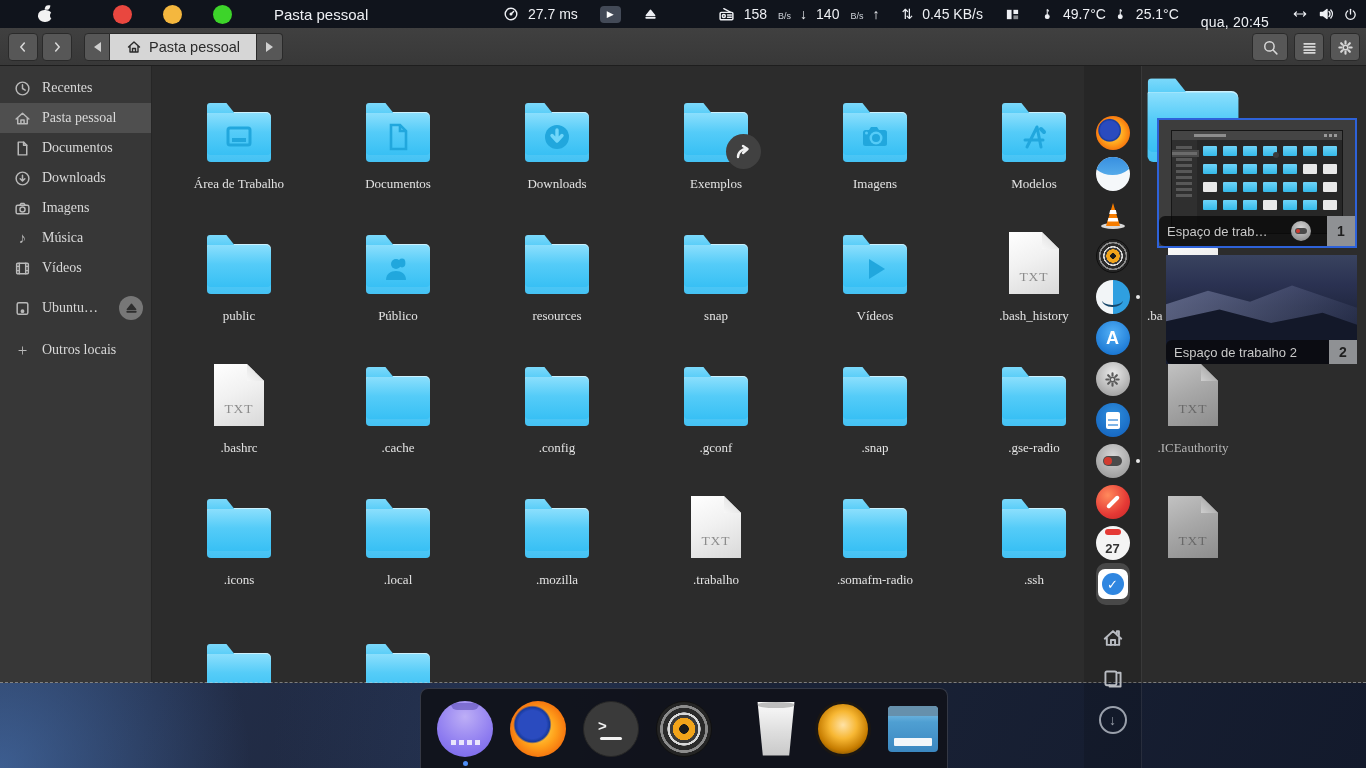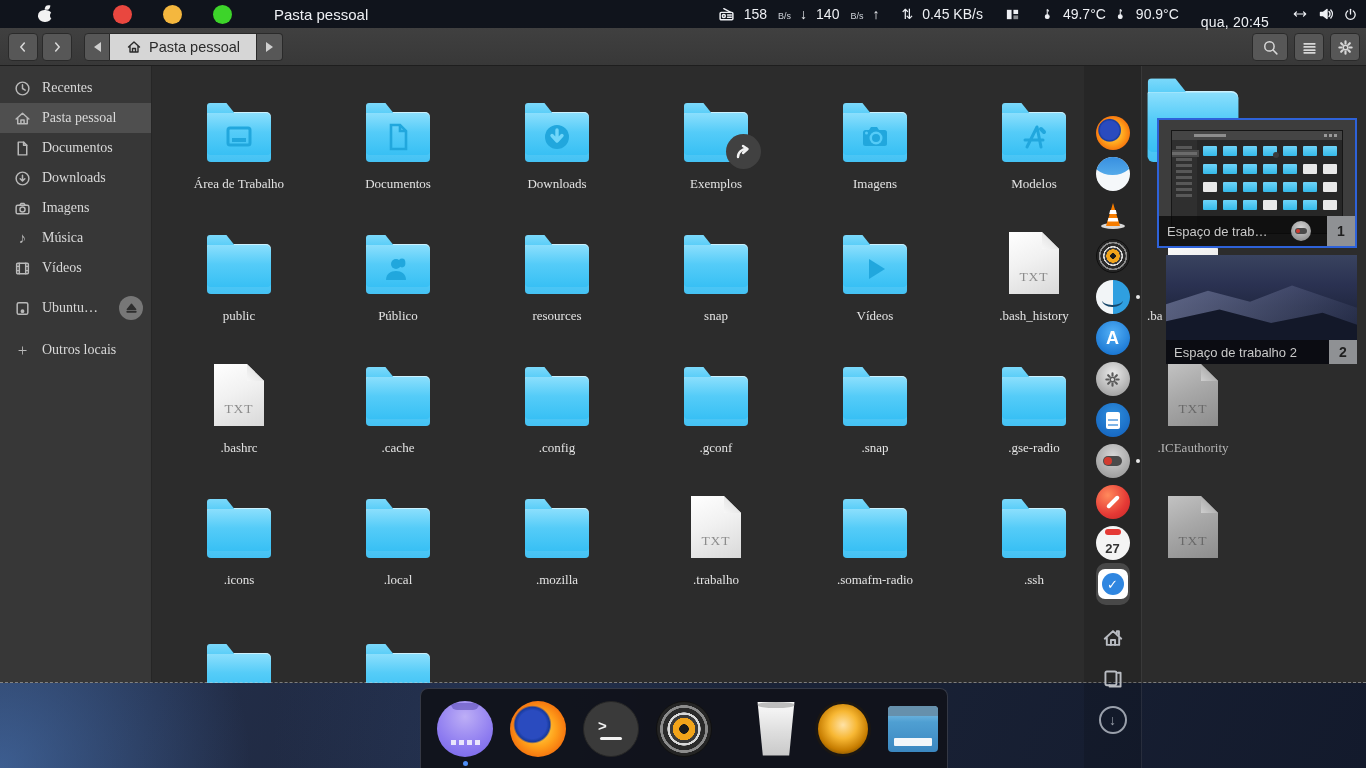--- a/index.html
+++ b/index.html
@@ -133,21 +133,21 @@
     display:flex; align-items:center; justify-content:center; font-size:13px; }
   .mono-ic { color:#b9bcc2; display:flex; align-items:center; justify-content:center; }
   .ic-downloads { width:28px; height:28px; border-radius:50%; border:2px solid #9aa0ab; color:#9aa0ab;
     display:flex; align-items:center; justify-content:center; font-size:14px; font-weight:bold; }
   .mt13 { margin-top:13px; }
   
   .ws { position:absolute; z-index:30; }
   #ws1 { left:1157px; top:118px; width:200px; height:130px; border:2px solid #2e62d9; background:#3d3d3d; }
   #ws2 { left:1166px; top:255px; width:191px; height:109px; background:#141a2e; }
   .ws-bar { position:absolute; left:0; right:0; bottom:0; background:rgba(8,8,8,.74);
-    display:flex; align-items:center; gap:8px; padding-left:8px; }
+    display:flex; align-items:center; gap:8px; padding-left:8px;border-radius:6px; }
   #ws1 .ws-bar { height:30px; } #ws2 .ws-bar { height:24px; }
   .ws-label { flex:1; font-size:13px; color:#c9c9c9; white-space:nowrap; overflow:hidden; }
   .ws-badge { min-width:28px; height:100%; background:#8f9194; color:#1f1f1f; font-weight:bold;
     font-size:14px; display:flex; align-items:center; justify-content:center; padding:0 6px; flex:none; }
   .ws-app { position:relative; flex:none; }
   .ws-app .underline { position:absolute; left:2px; right:2px; bottom:-4px; height:2px; background:#fff; }
   .mini-toggle { width:20px; height:20px; border-radius:50%;
     background:radial-gradient(circle at 50% 35%,#d6d6d6,#8a8a8a 85%);
     display:flex; align-items:center; justify-content:center; }
   .mini-toggle .pill { width:12px; height:6px; border-radius:3px; background:#4a4a4a; position:relative; }
@@ -781,20 +781,39 @@
           <span class="bite"></span>
           <span class="leaf"></span>
         </span>
       <span id="traffic">
         <span class="tdot r"></span>
         <span class="tdot y"></span>
         <span class="tdot g"></span>
       </span>
       <span id="tb-title">Pasta pessoal</span>
     </div>
+    <div id="tb-mid">
+      <span class="tb-ic" id="ic-gauge">
+          <svg width="16" height="16" viewBox="0 0 16 16" fill="none" stroke="currentColor" stroke-width="1.4" stroke-linecap="round" stroke-linejoin="round">
+            <circle cx="8" cy="8" r="5.8"></circle>
+            <path d="M8 8l2.6-2.6"></path>
+            <circle cx="8" cy="8" r=".8" fill="currentColor"></circle>
+          </svg>
+        </span>
+      <span>27.7 ms</span>
+      <span class="sp6"></span>
+      <span class="playbox">▶</span>
+      <span class="sp6"></span>
+      <span class="tb-ic" id="ic-eject">
+          <svg width="15" height="15" viewBox="0 0 16 16" fill="none" stroke="currentColor" stroke-width="1.4" stroke-linecap="round" stroke-linejoin="round">
+            <path d="M8 3.5 12.5 9h-9z" fill="currentColor"></path>
+            <path d="M3.5 11.5h9" stroke-width="2"></path>
+          </svg>
+        </span>
+    </div>
     <div id="tb-right">
       <span class="tb-ic" id="ic-radio">
           <svg width="17" height="17" viewBox="0 0 16 16" fill="none" stroke="currentColor" stroke-width="1.4" stroke-linecap="round" stroke-linejoin="round">
             <rect x="2" y="6" width="12" height="7" rx="1"></rect>
             <path d="M12 6 5.5 2.5"></path>
             <circle cx="5.5" cy="9.5" r="1.4"></circle>
             <path d="M9 8.5h3.5M9 10.5h3.5"></path>
           </svg>
         </span>
       <span>158</span>
@@ -823,21 +842,21 @@
           </svg>
         </span>
       <span>49.7°C</span>
       <span class="tb-ic" id="ic-th2">
           <svg width="12" height="16" viewBox="0 0 16 16" fill="none" stroke="currentColor" stroke-width="1.4" stroke-linecap="round" stroke-linejoin="round">
             <path d="M7 2.5v7"></path>
             <circle cx="7" cy="11.5" r="2.6" fill="currentColor"></circle>
             <path d="M7 2.5c1 0 1.6.6 1.6 1.4"></path>
           </svg>
         </span>
-      <span>90.9°C</span>
+      <span>25.1°C</span>
       <span class="sp6"></span>
       <span class="clk">qua, 20:45</span>
       <span class="sp6"></span>
       <span class="tb-ic" id="ic-lr">
           <svg width="18" height="14" viewBox="0 0 16 16" fill="none" stroke="currentColor" stroke-width="1.4" stroke-linecap="round" stroke-linejoin="round">
             <path d="M1.5 8h13M4 5.5 1.5 8 4 10.5M12 5.5 14.5 8 12 10.5"></path>
           </svg>
         </span>
       <span class="tb-ic" id="ic-vol">
           <svg width="16" height="16" viewBox="0 0 16 16" fill="none" stroke="currentColor" stroke-width="1.4" stroke-linecap="round" stroke-linejoin="round">

